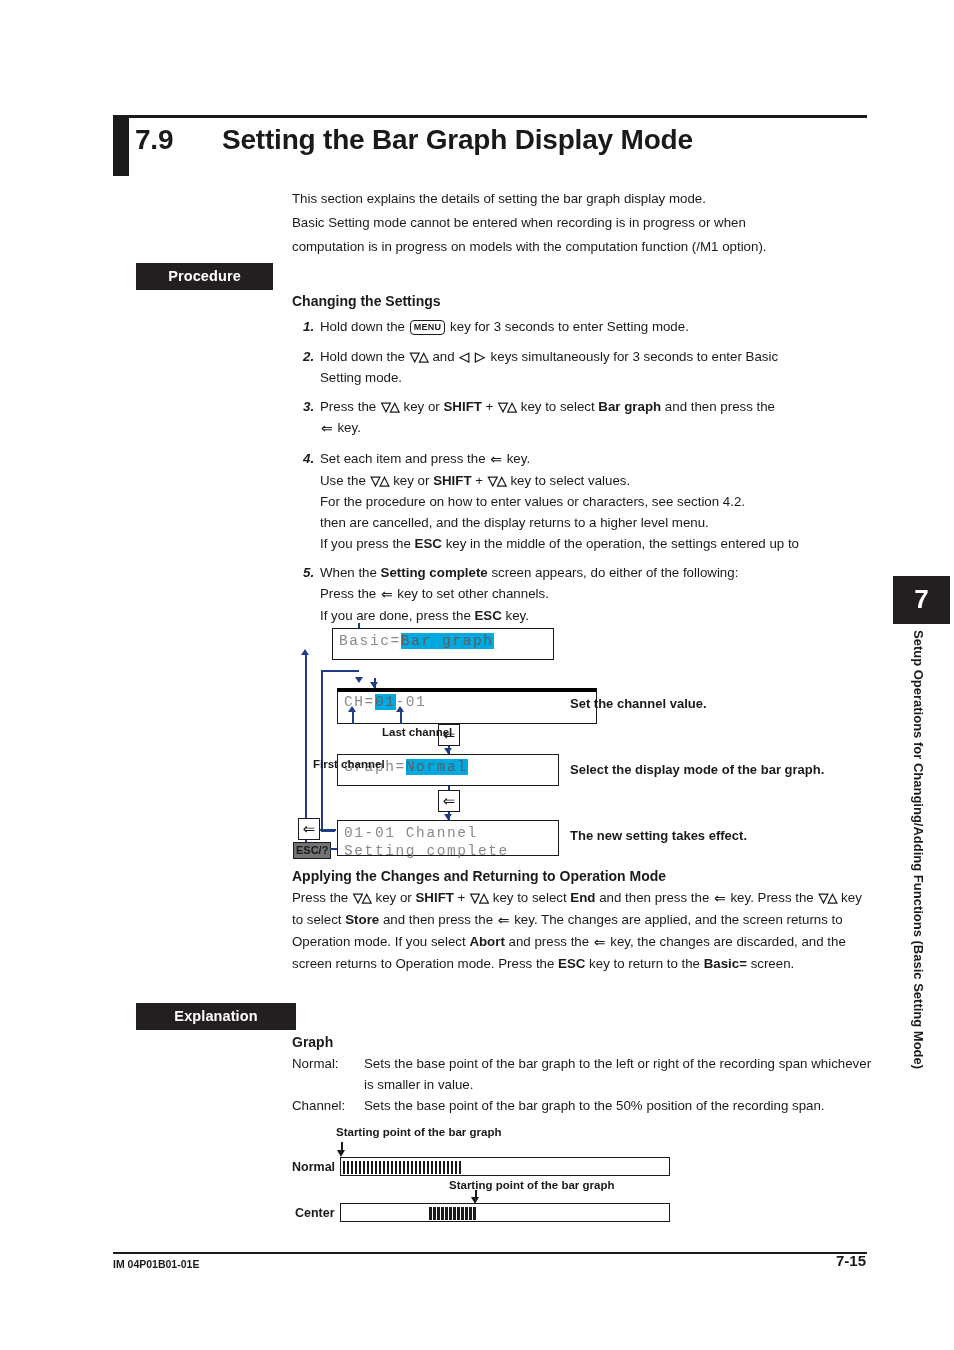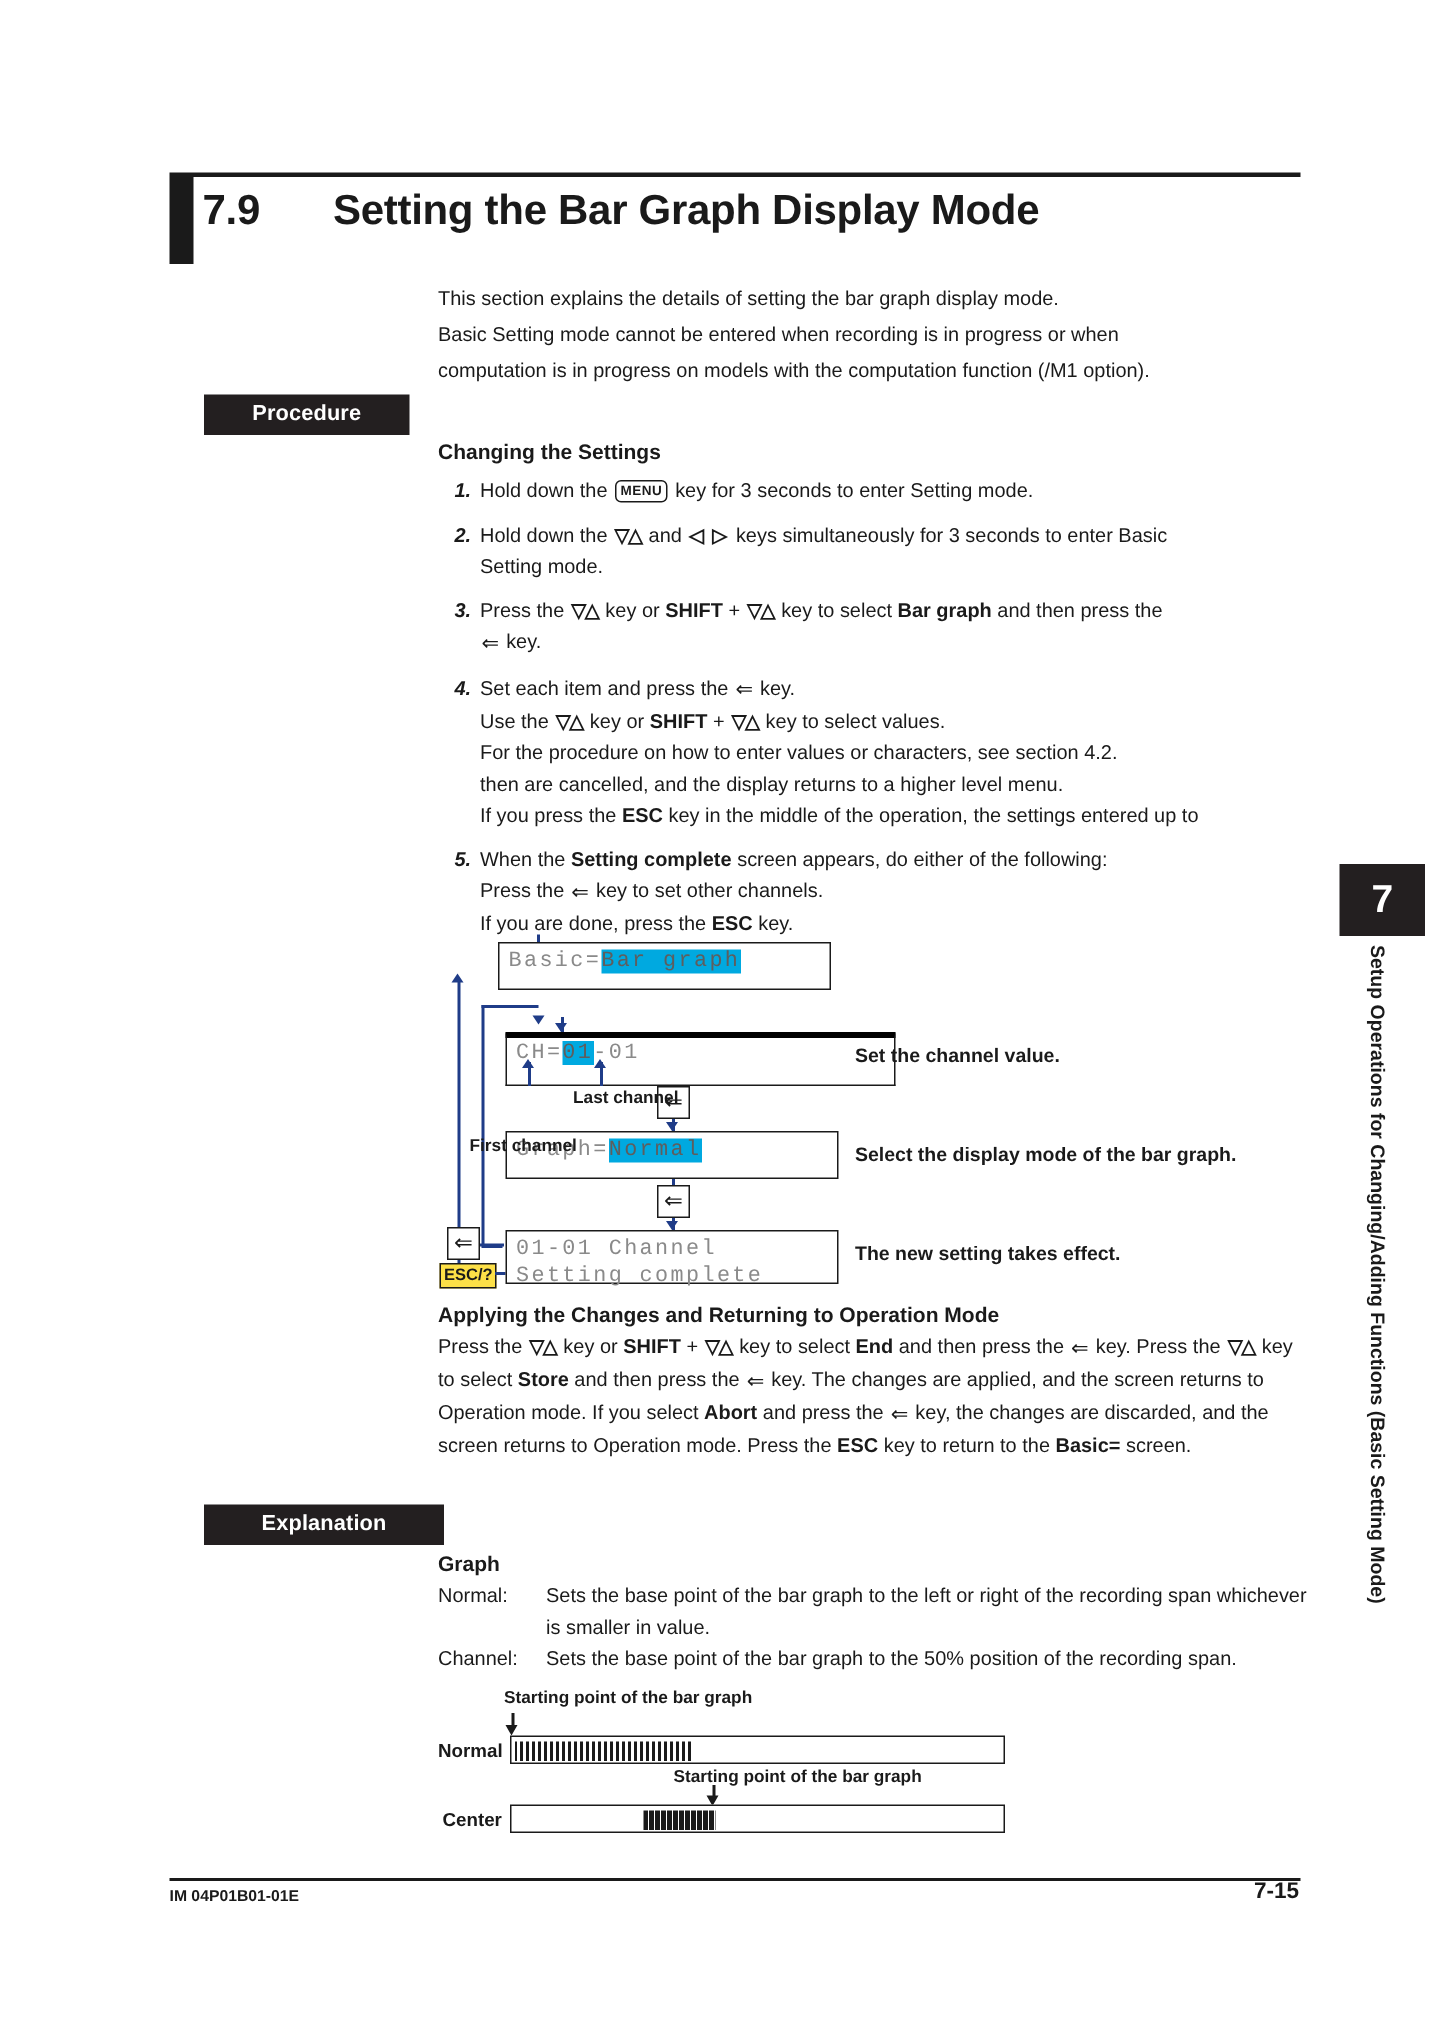--- a/index.html
+++ b/index.html
@@ -108,21 +108,21 @@
              border-left:4px solid transparent; border-right:4px solid transparent;
              border-bottom:6px solid #1f3c88; }
 
   
   .entbox {
     position:absolute; width:22px; height:22px; border:1.5px solid #1a1a1a;
     background:#fff; text-align:center; line-height:20px;
     font-size:15px; color:#1a1a1a;
   }
   .escbox {
-    position:absolute; border:1.5px solid #1a1a1a; background:#fde047;
+    position:absolute; border:1.5px solid #1a1a1a; background:#737373;
     font-size:11px; font-weight:bold; padding:1px 2px; line-height:13px;
   }
 
   .flow-note { position:absolute; font-size:13px; font-weight:bold; }
   .ch-lbl { position:absolute; font-size:11.5px; font-weight:bold; }
 
   
   .applying { position:absolute; left:292px; top:887px; width:580px;
               font-size:13.3px; line-height:21px; }
 

